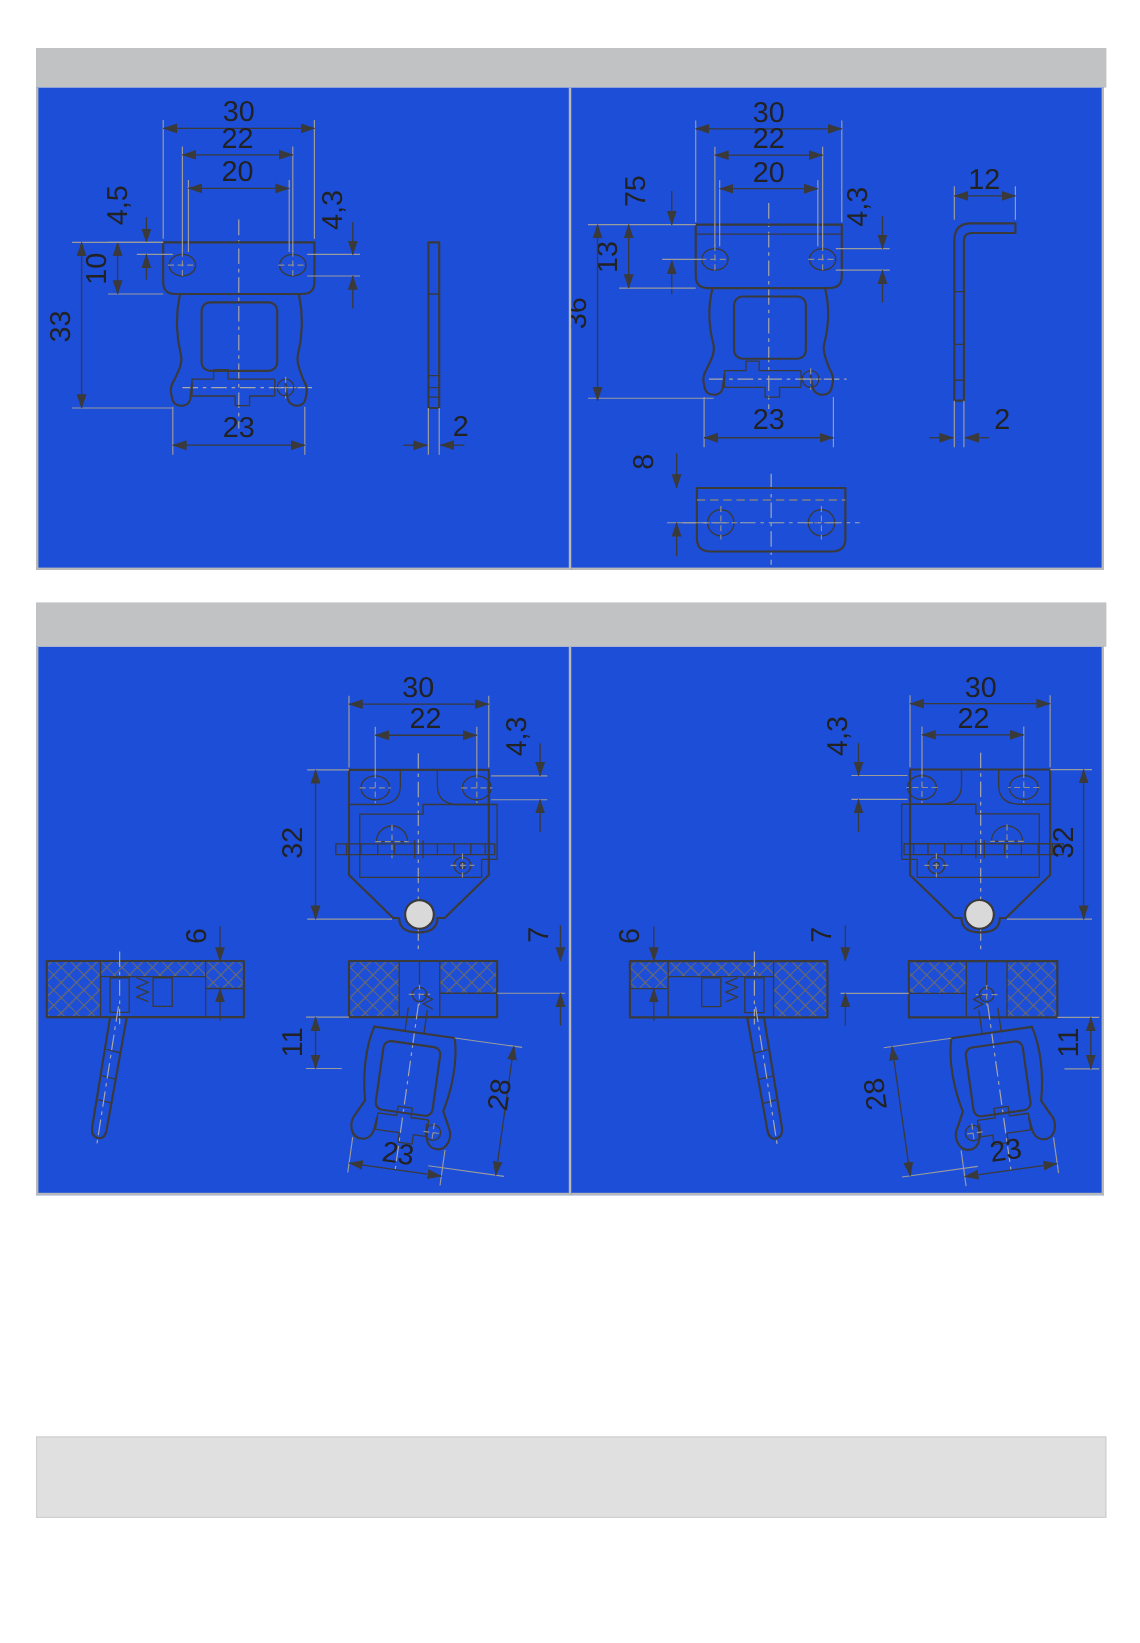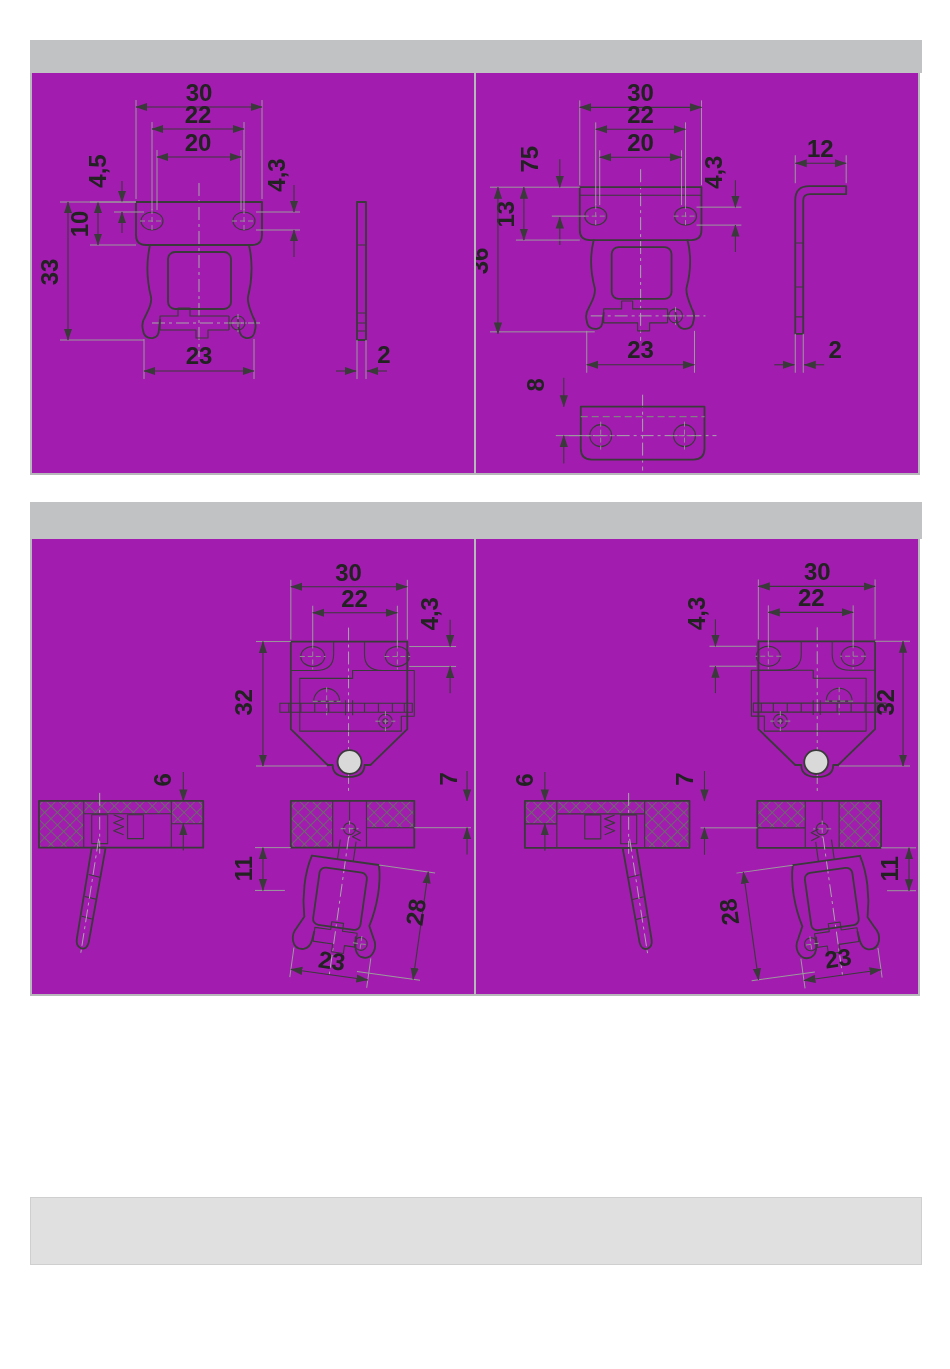--- a/index.html
+++ b/index.html
@@ -1,21 +1,21 @@
 <!DOCTYPE html>
 <html><head>
 <meta charset="utf-8">
 <style>
   html,body{margin:0;padding:0;background:#ffffff;}
   body{width:950px;height:1369px;position:relative;font-family:"Liberation Sans",sans-serif;}
   .content{position:absolute;left:30px;top:40px;width:892px;}
   .bar{height:33px;background:#c0c2c4;}
   .bar.mid{margin-top:27px;height:37px;}
   .row{display:flex;}
-  .panel{background:#a21caf;border:2px solid #b6b8ba;border-top:none;font-weight:bold;}
+  .panel{background:#1d4ed8;border:2px solid #b6b8ba;border-top:none;}
   .panel.right{border-left:none;}
   .row1 .panel{height:400px;}
   .row2 .panel{height:455px;}
   .pw-l{width:442px;}
   .pw-r{width:442px;}
   .footer-bar{margin-top:201px;height:66px;background:#e0e0e0;border:1px solid #cfcfcf;}
   svg{display:block;}
   .o{fill:none;stroke:#3a3a3a;stroke-width:1.8;stroke-linejoin:round;stroke-linecap:round;}
   .o1{fill:none;stroke:#3a3a3a;stroke-width:1.1;stroke-linejoin:round;}
   .d{fill:none;stroke:#3a3a3a;stroke-width:1.1;}

